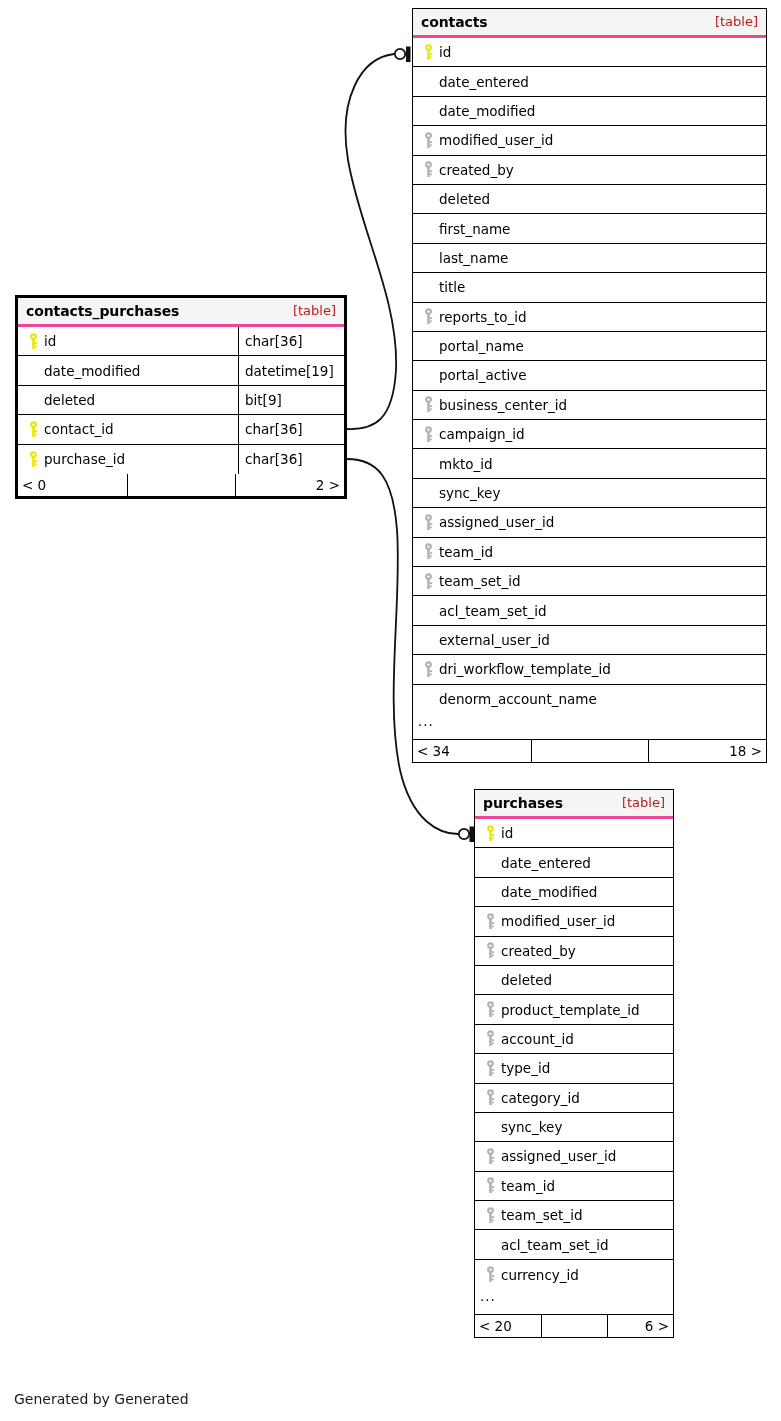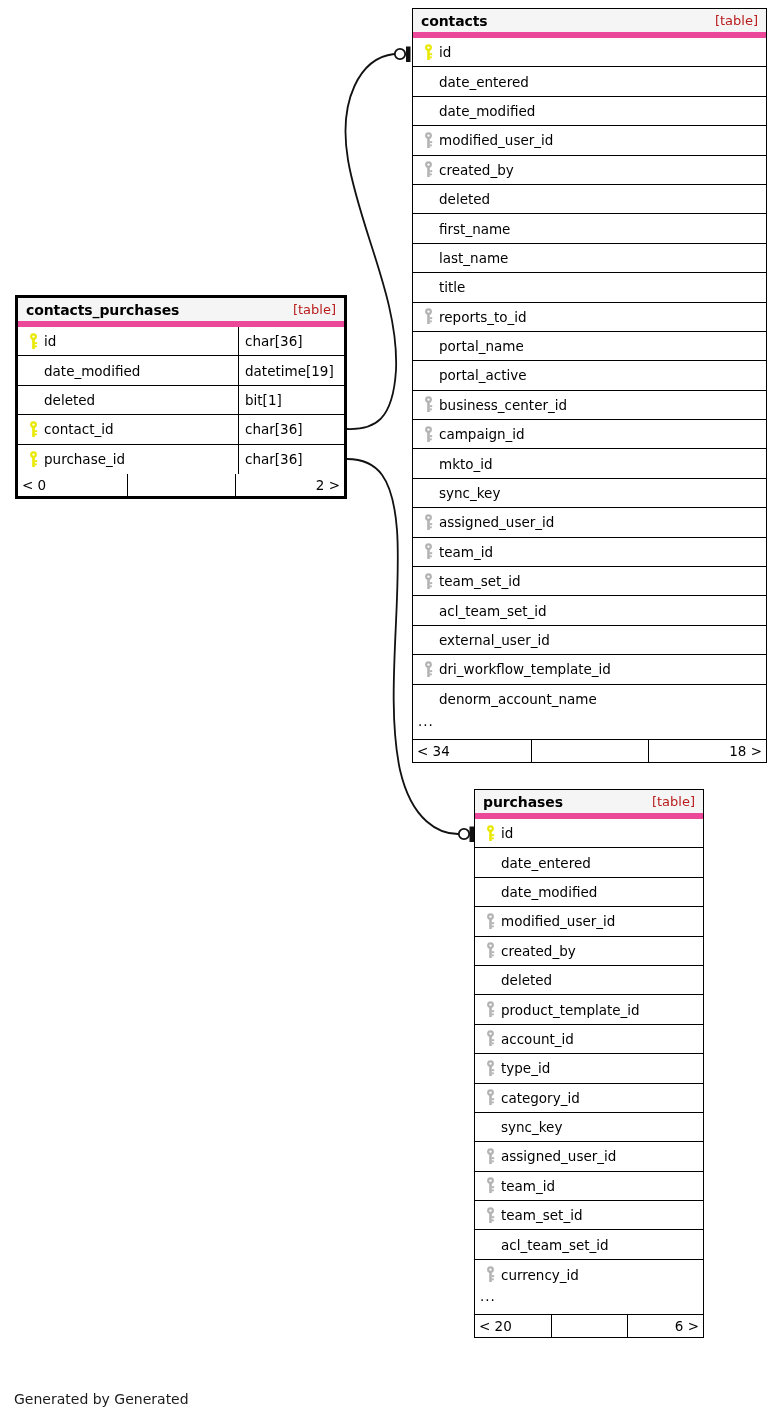--- a/index.html
+++ b/index.html
@@ -41,23 +41,24 @@
     box-sizing: border-box;
     font-size: 13.5px;
     color: #000000;
   }
   .table-box.focus {
     border: 3px solid #000000;
   }
 
   .tbl-header {
     display: flex;
+    align-items: center;
     justify-content: space-between;
     background: #f5f5f5;
-    border-bottom: 6px solid #ec4899;
+    border-bottom: 3px solid #ec4899;
     padding: 4px 8px 5px 8px;
     box-sizing: border-box;
     height: 29px;
   }
   .tbl-name {
     font-weight: bold;
     font-size: 14px;
     letter-spacing: -0.1px;
   }
   .tbl-tag {
@@ -139,21 +140,21 @@
     left: 412px; top: 8px; width: 355px;
   }
   #tbl-contacts .col-name { padding-left: 6px; }
 
   #tbl-contacts-purchases {
     left: 15px; top: 295px; width: 332px;
   }
   #tbl-contacts-purchases .col-type { width: 106px; flex: 0 0 106px; }
 
   #tbl-purchases {
-    left: 474px; top: 789px; width: 230px;
+    left: 474px; top: 789px; width: 200px;
   }
 
   
   #tbl-contacts .fcell        { flex: 1 1 33.33%; }
   #tbl-contacts-purchases .fcell { flex: 1 1 33.33%; }
   #tbl-purchases .fcell       { flex: 1 1 33.33%; }
 
   #generated-by {
     position: absolute;
     left: 14px;
@@ -438,21 +439,21 @@
             <span class="key-slot"></span>
             <span class="col-label">date_modified</span>
           </span>
           <span class="col-type">datetime[19]</span>
         </div>
         <div class="tbl-row">
           <span class="col-name">
             <span class="key-slot"></span>
             <span class="col-label">deleted</span>
           </span>
-          <span class="col-type">bit[1]</span>
+          <span class="col-type">bit[9]</span>
         </div>
         <div class="tbl-row">
           <span class="col-name">
             <span class="key-slot">
               <svg width="9" height="17" viewBox="0 0 9 17">
                 <circle cx="4.5" cy="3.6" r="3.4" fill="#e8e800"></circle>
                 <circle cx="4.5" cy="3.6" r="1.2" fill="#ffffff"></circle>
                 <rect x="3.2" y="5.6" width="2.6" height="10.4" fill="#e8e800"></rect>
                 <rect x="5.8" y="9.2" width="2.4" height="1.9" fill="#e8e800"></rect>
                 <rect x="5.8" y="12.4" width="2.0" height="1.9" fill="#e8e800"></rect>

